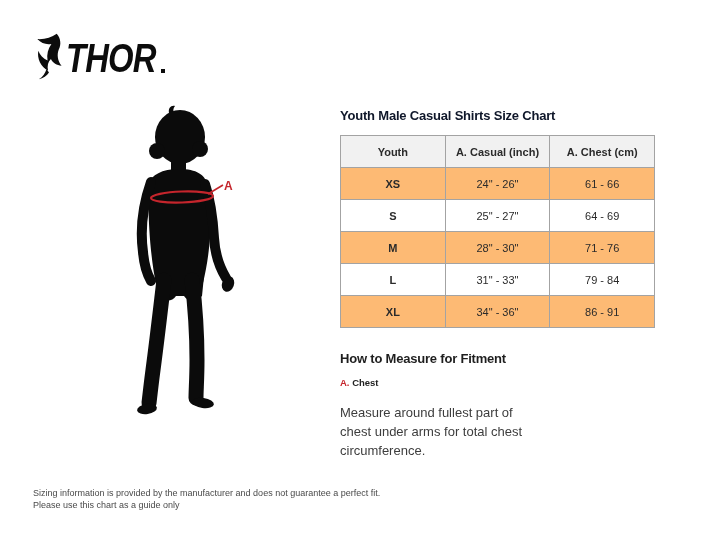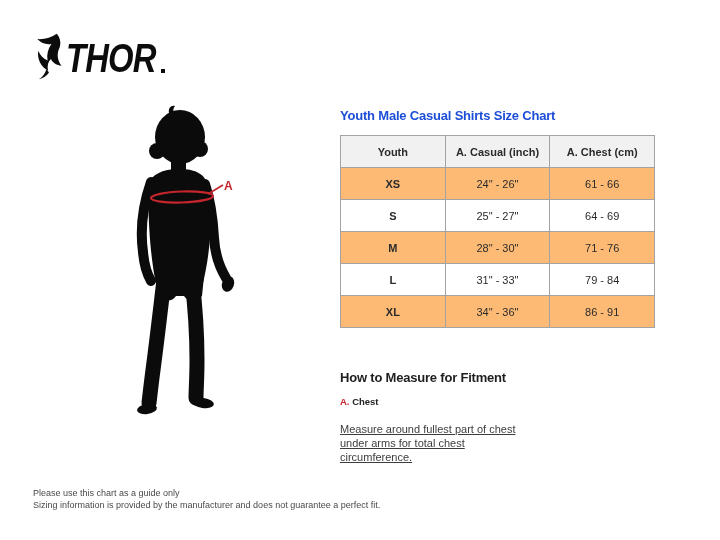--- a/index.html
+++ b/index.html
@@ -43,21 +43,21 @@
   
   .figure-wrap { position: absolute; left: 118px; top: 98px; width: 150px; height: 334px; }
   .figure-wrap svg { display: block; width: 100%; height: 100%; }
 
   
   .chart-title {
     position: absolute;
     left: 340px; top: 108px;
     font-size: 13px;
     font-weight: bold;
-    color: #1d4ed8;
+    color: #0f172a;
     letter-spacing: -0.2px;
   }
   .size-table {
     position: absolute;
     left: 340px; top: 135px;
     width: 315px;
     border-collapse: collapse;
     table-layout: fixed;
   }
   .size-table th, .size-table td {
@@ -67,38 +67,37 @@
     vertical-align: middle;
     font-size: 11px;
     color: #2b2b2b;
   }
   .size-table th { background: #f1f1f1; font-weight: bold; }
   .size-table tr.stripe td { background: #fdba74; }
   .size-table td.size-col { font-weight: bold; }
 
   .measure {
     position: absolute;
-    left: 340px; top: 370px;
+    left: 340px; top: 351px;
     width: 220px;
   }
   .measure-heading {
     font-size: 13px;
     font-weight: bold;
     color: #1e1e1e;
     letter-spacing: -0.2px;
     margin-bottom: 11px;
   }
   .measure-item-title { font-size: 9.5px; font-weight: bold; color: #222; margin-bottom: 15px; }
   .measure-key { color: #c5252c; }
   .measure-desc {
-    font-size: 11px;
+    font-size: 13px;
     color: #3d3d3d;
-    line-height: 14px;
+    line-height: 19px;
     width: 198px;
-    text-decoration: underline;
   }
 
   
   .footer {
     position: absolute;
     left: 33px; top: 487px;
     font-size: 9px;
     color: #4a4a4a;
     line-height: 12px;
   }
@@ -200,15 +199,15 @@
 <div class="measure">
   <div class="measure-heading">How to Measure for Fitment</div>
   <div class="measure-item-title">
     <span class="measure-key">A.</span>
     <span>Chest</span>
   </div>
   <div class="measure-desc">Measure around fullest part of chest under arms for total chest circumference.</div>
 </div>
 
 <div class="footer">
+  <div>Sizing information is provided by the manufacturer and does not guarantee a perfect fit.</div>
   <div>Please use this chart as a guide only</div>
-  <div>Sizing information is provided by the manufacturer and does not guarantee a perfect fit.</div>
 </div>
 
 </body></html>

